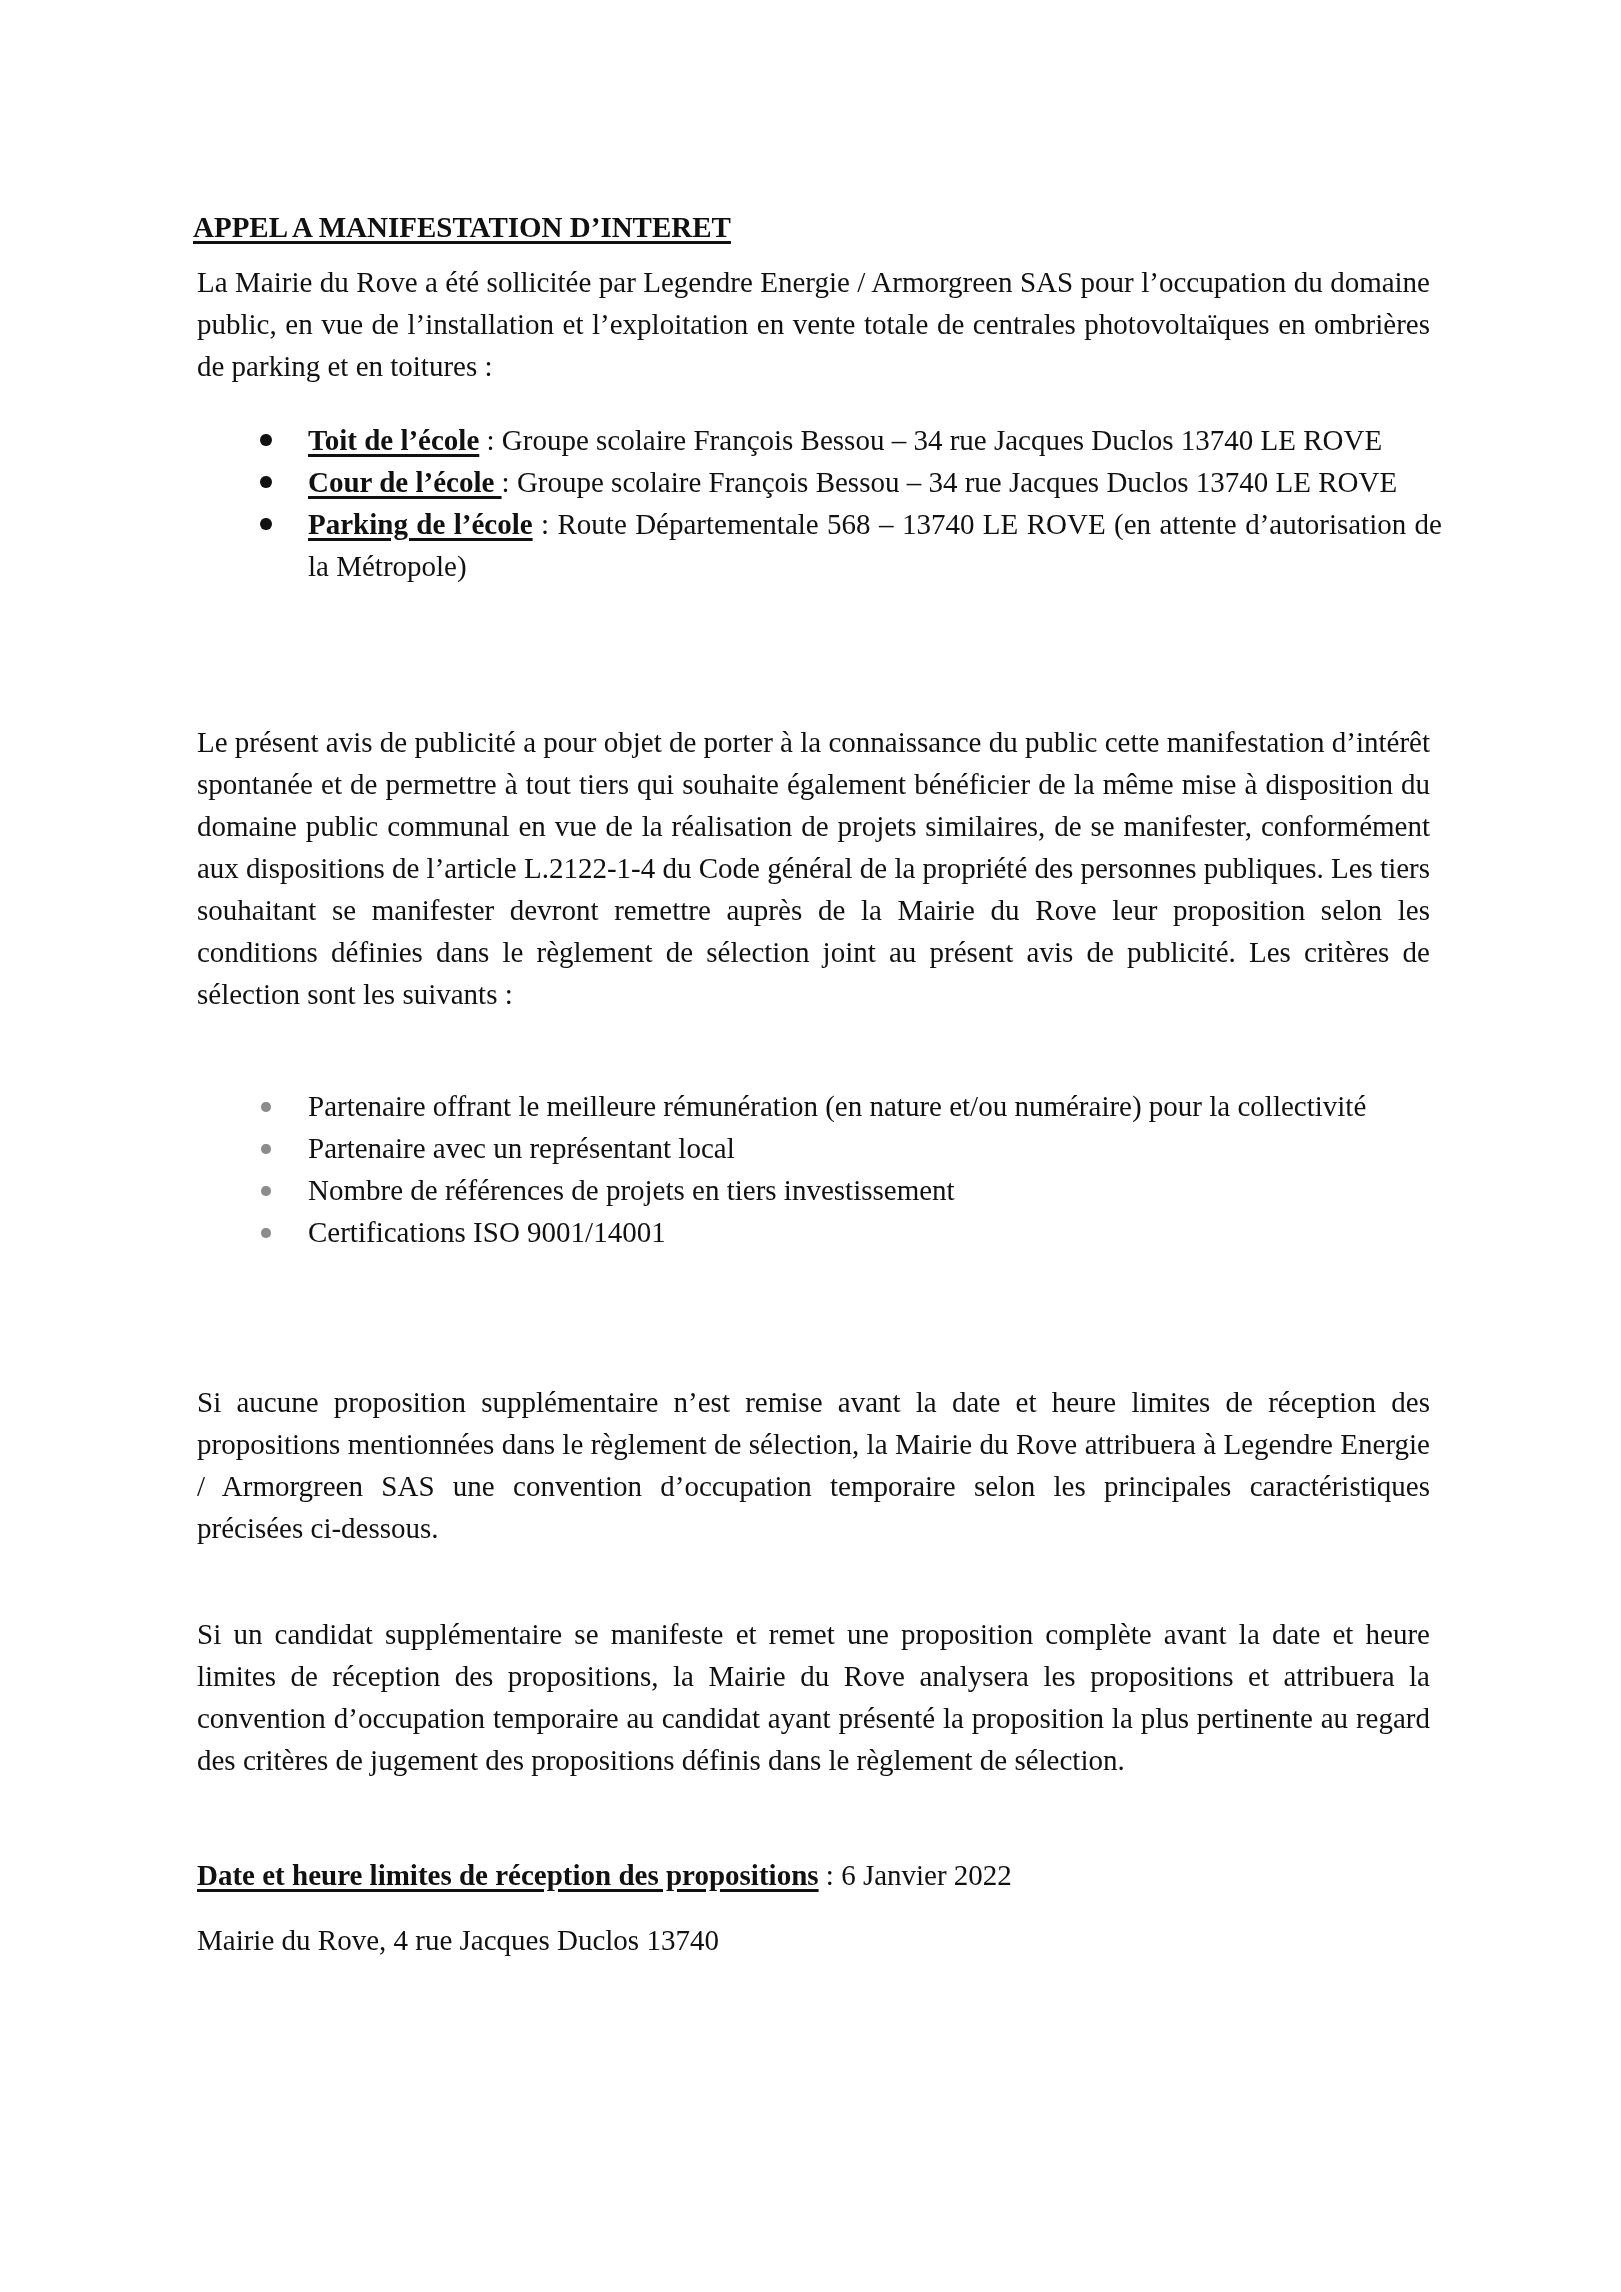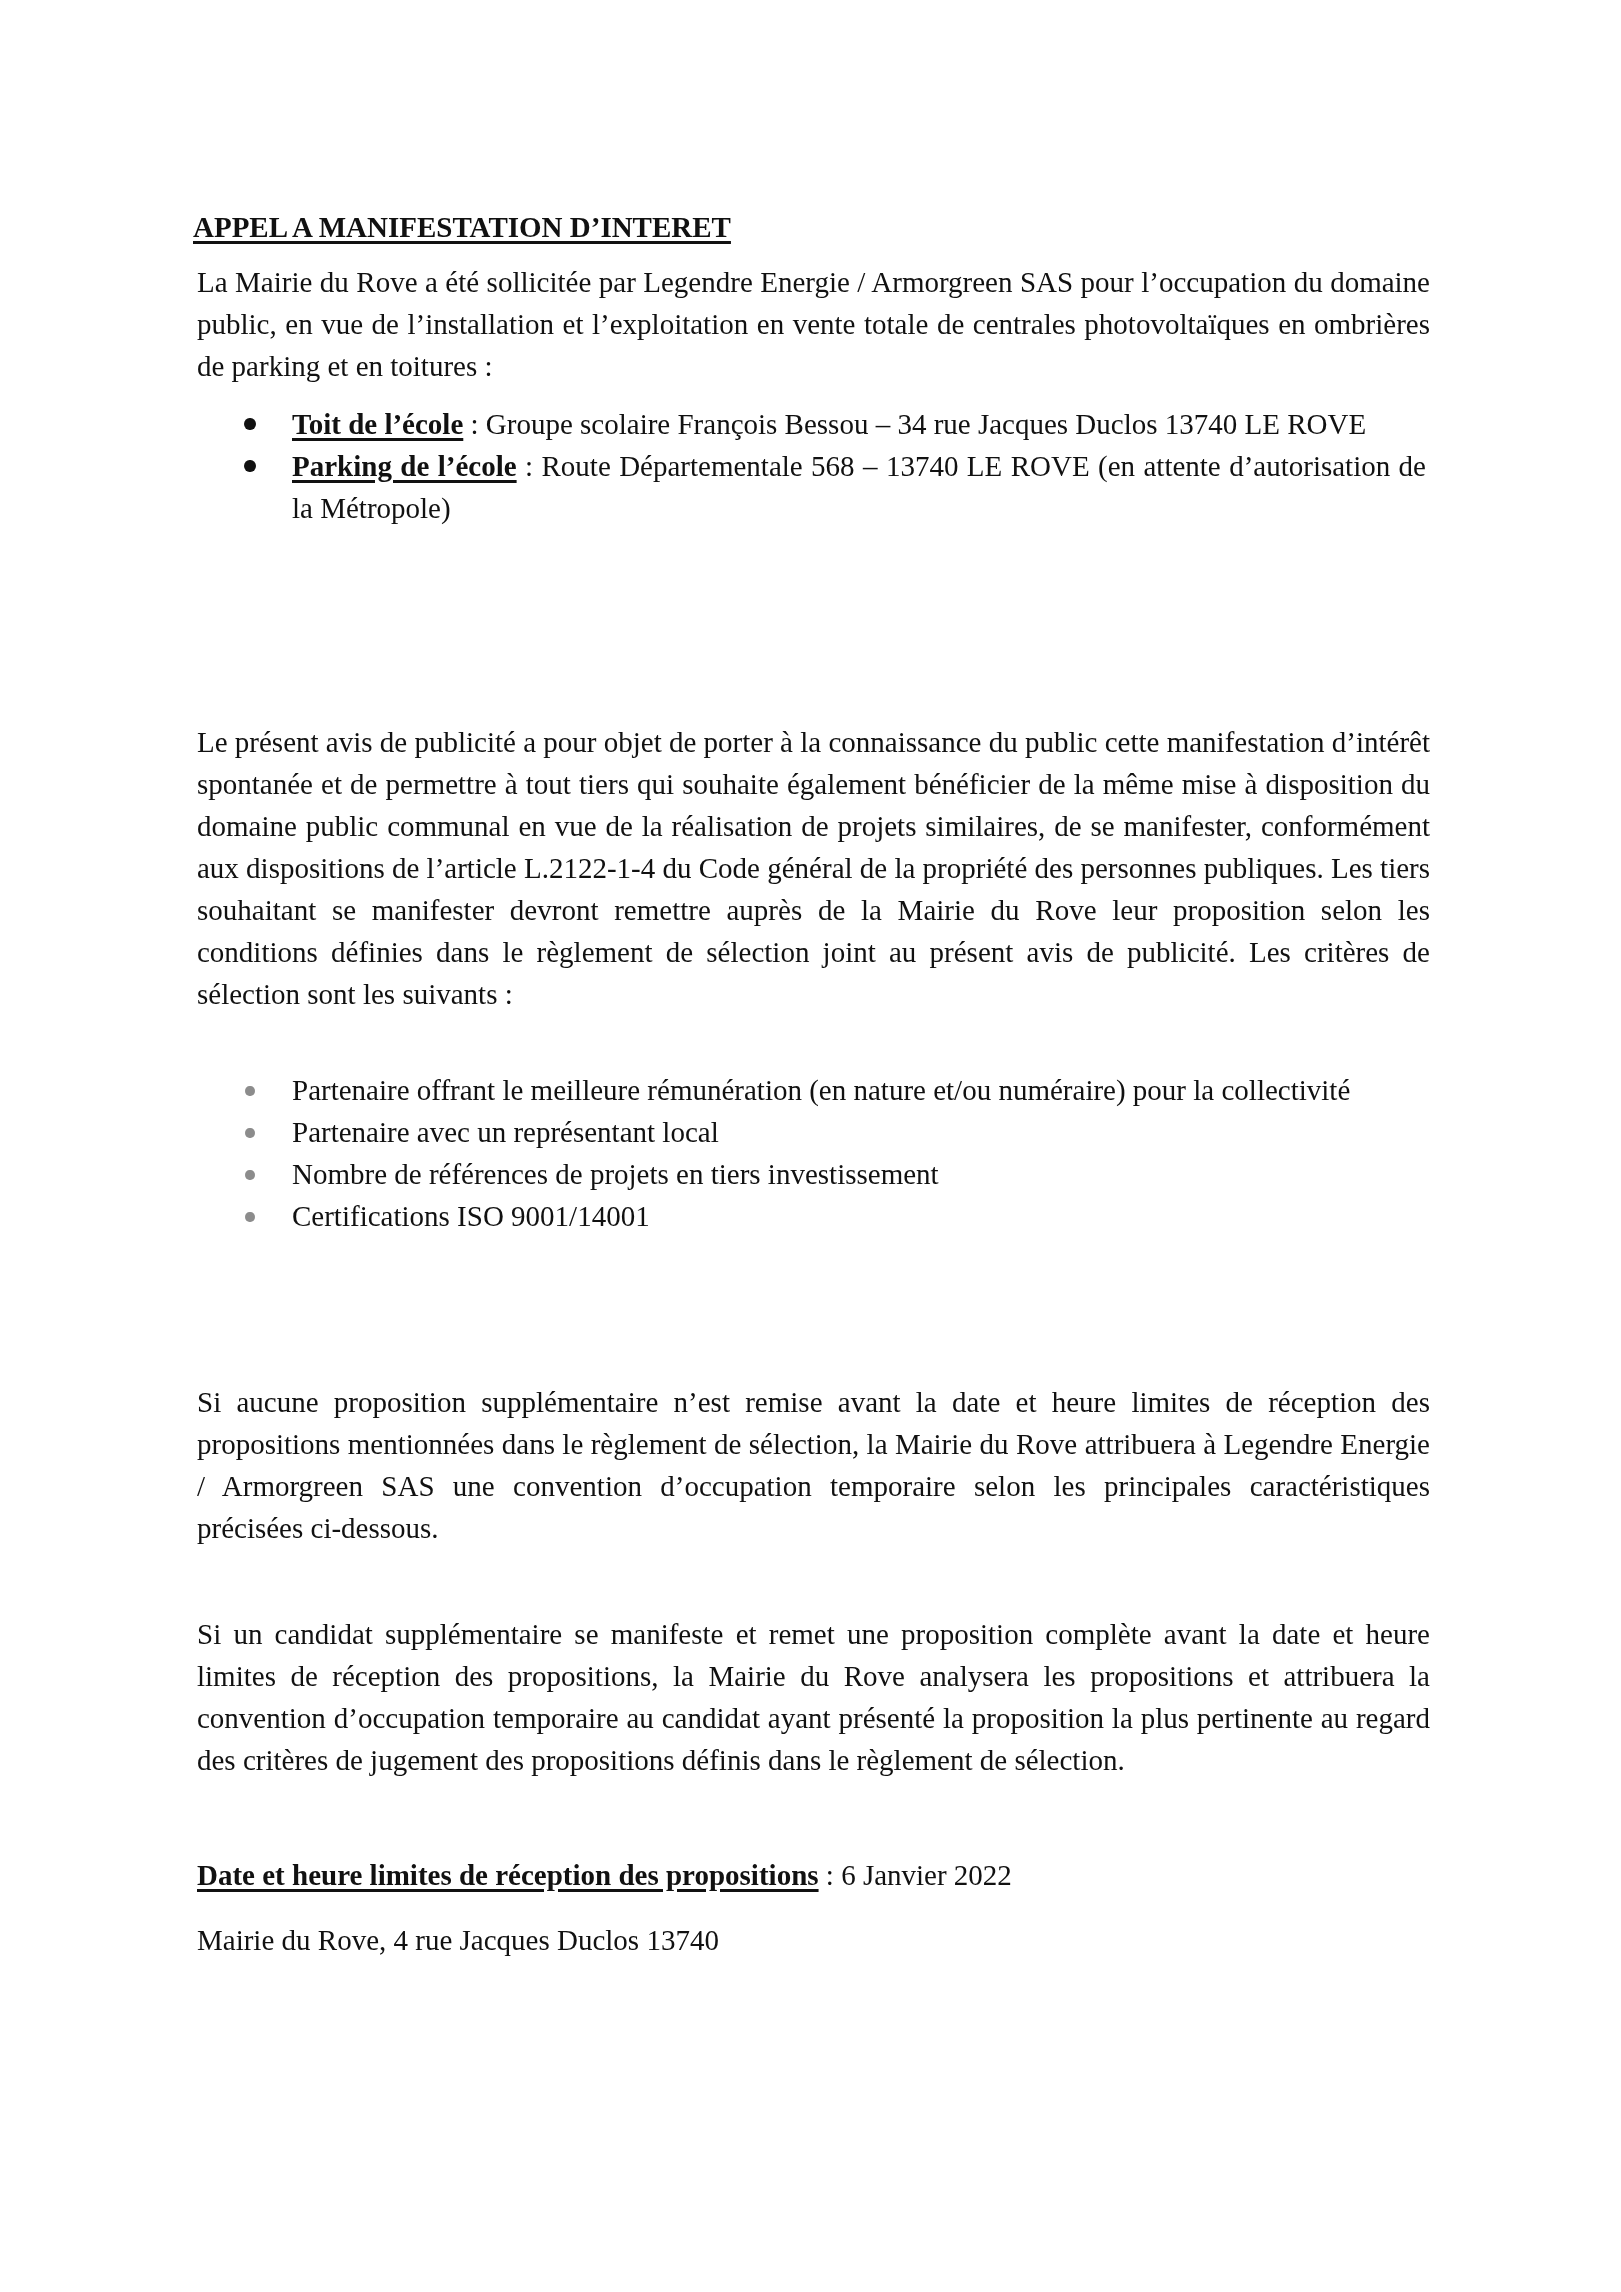--- a/index.html
+++ b/index.html
@@ -42,21 +42,21 @@
       margin: 4px;
       font-family: "Liberation Serif", serif;
       font-size: 29px;
       line-height: 42px;
       text-align: justify;
     }
     .list {
       position: absolute;
       left: 0;
       width: 1233px;
-      margin: 0;
+      margin: 16px;
       padding: 0;
       list-style: none;
       font-family: "Liberation Serif", serif;
       font-size: 29px;
       line-height: 42px;
     }
     .list li {
       position: relative;
       padding-left: 99px;
       text-align: justify;
@@ -95,20 +95,24 @@
 
   <p class="para" style="top:257px;">La Mairie du Rove a été sollicitée par Legendre Energie / Armorgreen SAS pour l’occupation du domaine public, en vue de l’installation et l’exploitation en vente totale de centrales photovoltaïques en ombrières de parking et en toitures :</p>
 
   <ul class="list" style="top:403px;">
     <li>
       <span class="bullet"></span>
       <span class="lead">Toit de l’école</span><span> : </span><span>Groupe scolaire François Bessou – 34 rue Jacques Duclos 13740 LE ROVE</span>
     </li>
     <li>
       <span class="bullet"></span>
+      <span class="lead">Cour de l’école </span><span>: </span><span>Groupe scolaire François Bessou – 34 rue Jacques Duclos 13740 LE ROVE</span>
+    </li>
+    <li>
+      <span class="bullet"></span>
       <span class="lead">Parking de l’école</span><span> : </span><span>Route Départementale 568 – 13740 LE ROVE (en attente d’autorisation de la Métropole)</span>
     </li>
   </ul>
 
   <p class="para" style="top:717px;">Le présent avis de publicité a pour objet de porter à la connaissance du public cette manifestation d’intérêt spontanée et de permettre à tout tiers qui souhaite également bénéficier de la même mise à disposition du domaine public communal en vue de la réalisation de projets similaires, de se manifester, conformément aux dispositions de l’article L.2122-1-4 du Code général de la propriété des personnes publiques. Les tiers souhaitant se manifester devront remettre auprès de la Mairie du Rove leur proposition selon les conditions définies dans le règlement de sélection joint au présent avis de publicité. Les critères de sélection sont les suivants :</p>
 
   <ul class="list gray" style="top:1069px;">
     <li>
       <span class="bullet"></span>
       <span>Partenaire offrant le meilleure rémunération (en nature et/ou numéraire) pour la collectivité</span>

